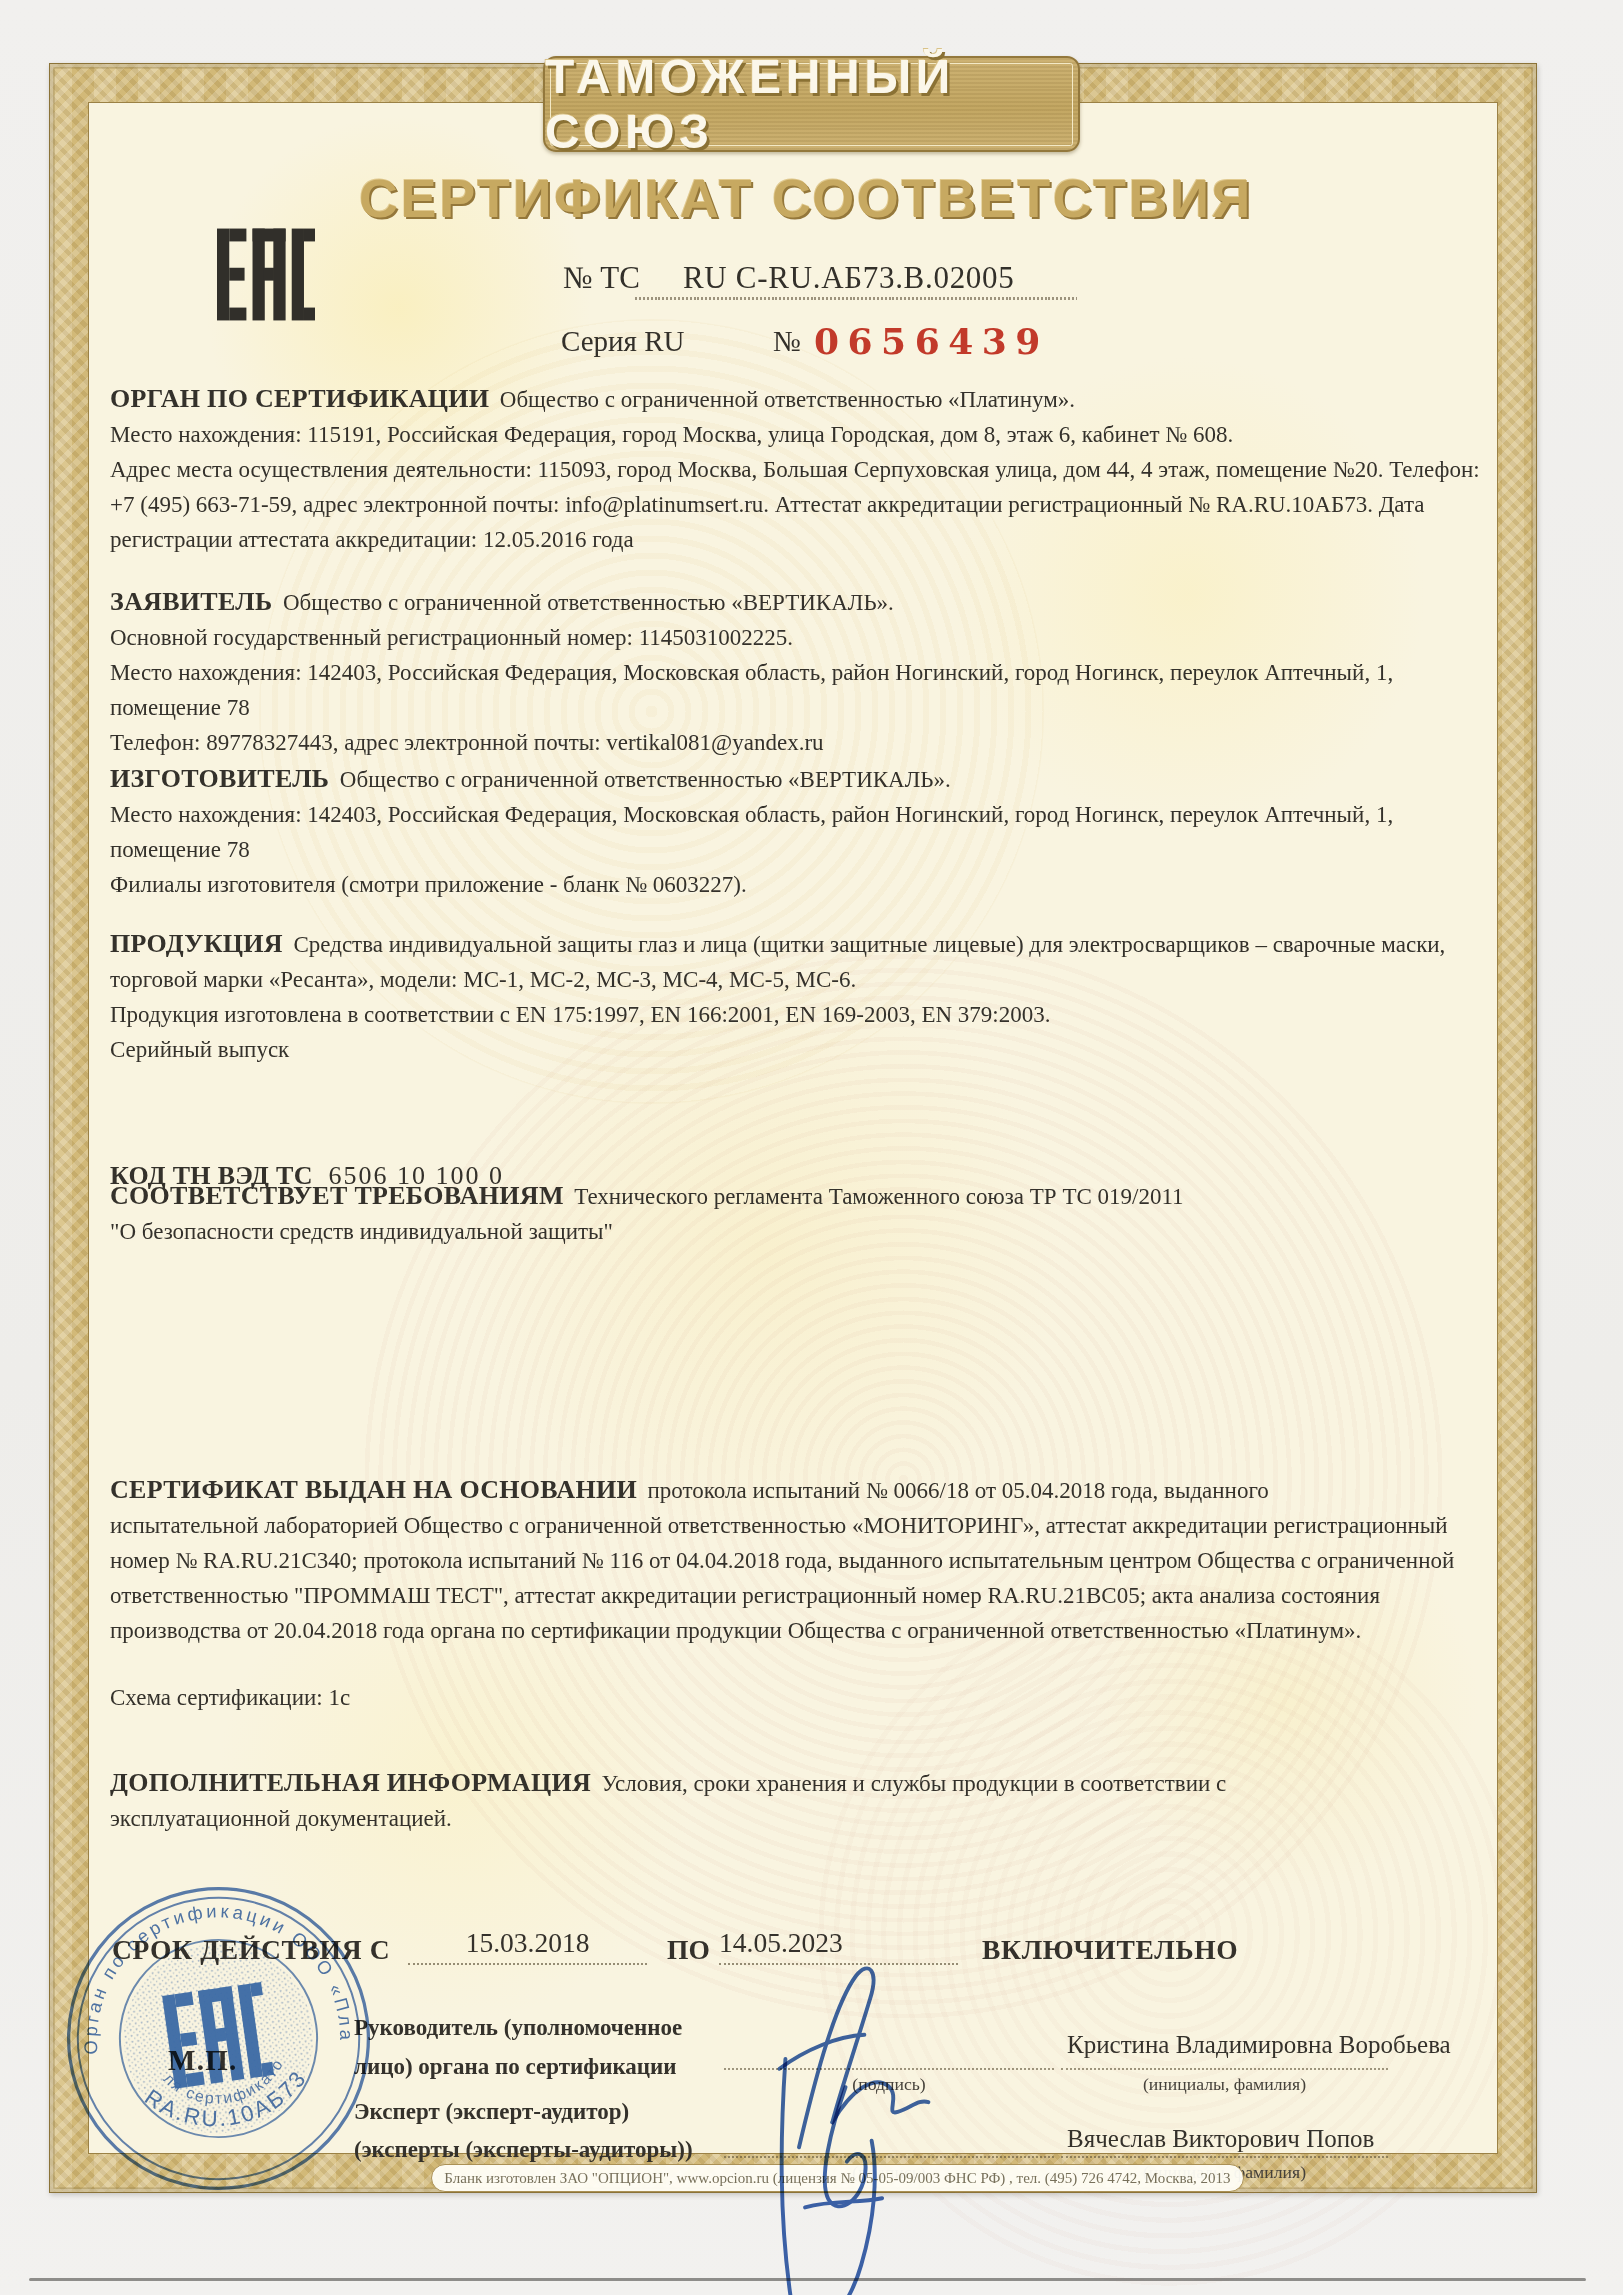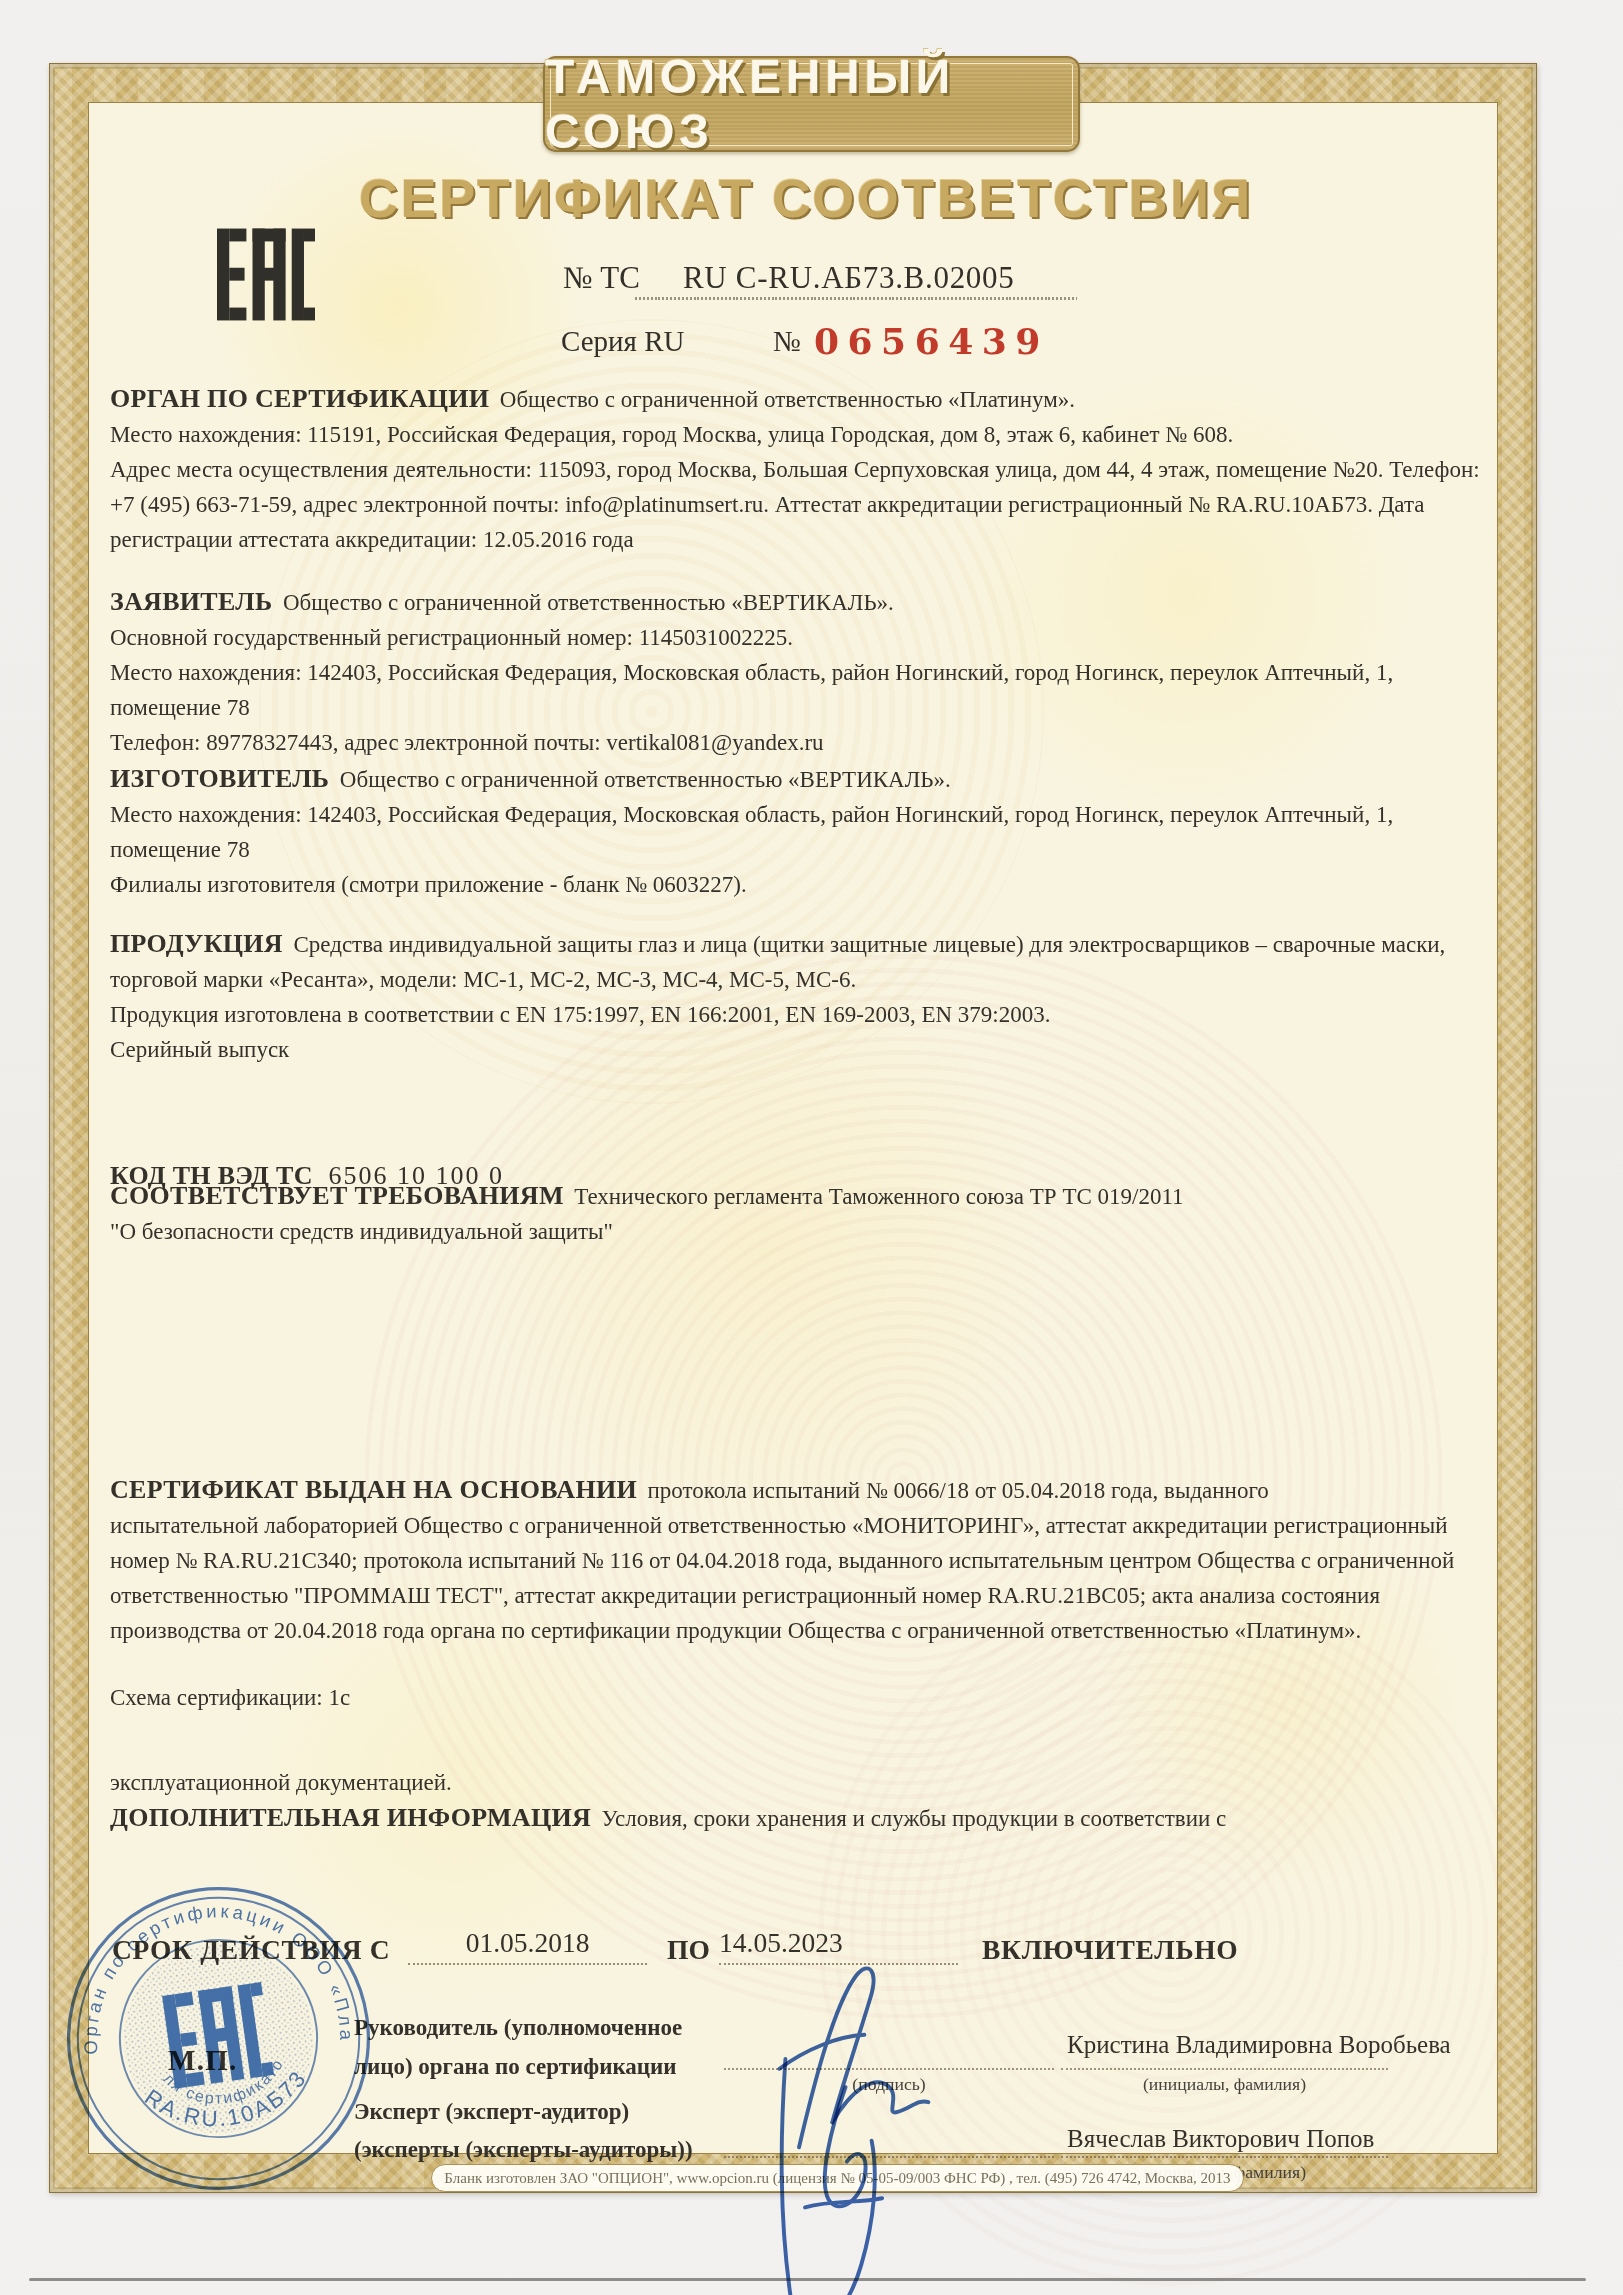--- a/index.html
+++ b/index.html
@@ -201,27 +201,27 @@
     <div class="sec s-basis">
       <p><span class="lbl">СЕРТИФИКАТ ВЫДАН НА ОСНОВАНИИ</span><span class="intro">протокола испытаний № 0066/18 от 05.04.2018 года, выданного</span></p>
       <p>испытательной лабораторией Общество с ограниченной ответственностью «МОНИТОРИНГ», аттестат аккредитации регистрационный номер № RA.RU.21С340; протокола испытаний № 116 от 04.04.2018 года, выданного испытательным центром Общества с ограниченной ответственностью "ПРОММАШ ТЕСТ", аттестат аккредитации регистрационный номер RA.RU.21ВС05; акта анализа состояния производства от 20.04.2018 года органа по сертификации продукции Общества с ограниченной ответственностью «Платинум».</p>
     </div>
 
     <div class="sec s-scheme">
       <p>Схема сертификации: 1с</p>
     </div>
 
     <div class="sec s-additional">
+      <p><span class="lbl">ДОПОЛНИТЕЛЬНАЯ ИНФОРМАЦИЯ</span><span class="intro">Условия, сроки хранения и службы продукции в соответствии с</span></p>
       <p>эксплуатационной документацией.</p>
-      <p><span class="lbl">ДОПОЛНИТЕЛЬНАЯ ИНФОРМАЦИЯ</span><span class="intro">Условия, сроки хранения и службы продукции в соответствии с</span></p>
     </div>
 
     <div class="validity">
       <span class="v-label">СРОК ДЕЙСТВИЯ С</span>
-      <span class="v-date1">01.05.2018</span>
+      <span class="v-date1">15.03.2018</span>
       <span class="v-po">ПО</span>
       <span class="v-date2">14.05.2023</span>
       <span class="v-incl">ВКЛЮЧИТЕЛЬНО</span>
     </div>
 
     <div class="signing">
       <div class="sg-leader-label">Руководитель (уполномоченное лицо) органа по сертификации</div>
       <div class="sg-expert-label">
         <div>Эксперт (эксперт-аудитор)</div>
         <div>(эксперты (эксперты-аудиторы))</div>

